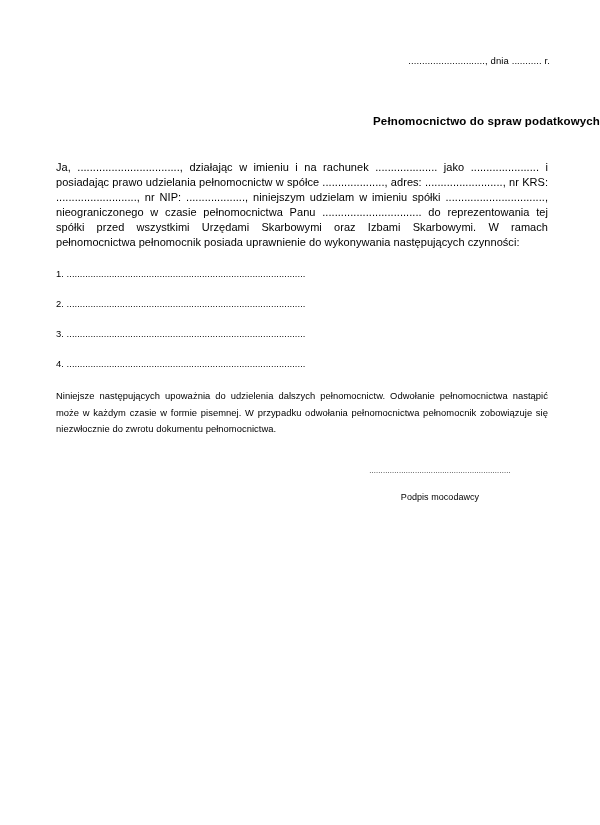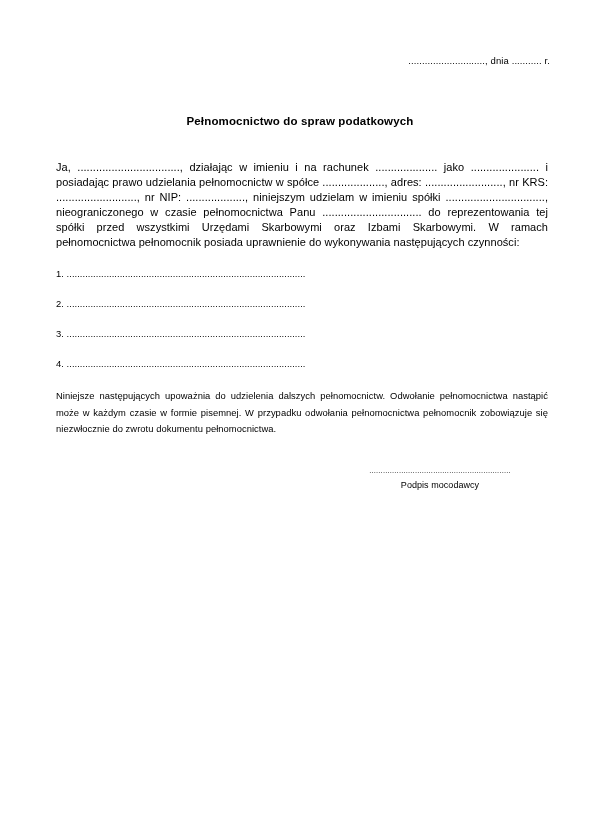--- a/index.html
+++ b/index.html
@@ -29,21 +29,21 @@
     right: 50px;
     font-size: 9.5px;
     letter-spacing: 0.1px;
     white-space: nowrap;
   }
   .doc-title {
     position: absolute;
     top: 115px;
     left: 0;
     width: 600px;
-    text-align: center;
+    text-align: right;
     font-size: 11.5px;
     font-weight: bold;
     letter-spacing: 0.15px;
   }
   .body-block {
     position: absolute;
     top: 160px;
     left: 56px;
     width: 492px;
     font-size: 11px;
@@ -80,21 +80,21 @@
     width: 220px;
     text-align: center;
   }
   .sign-dots {
     font-size: 7.5px;
     color: #000;
     letter-spacing: 0.2px;
     white-space: nowrap;
   }
   .sign-caption {
-    margin-top: 5px;
+    margin-top: 17px;
     font-size: 9px;
     letter-spacing: 0.05px;
   }
 </style>
 </head>
 <body>
 
 <div class="page">
 
   <div class="date-line">............................, dnia ........... r.</div>

